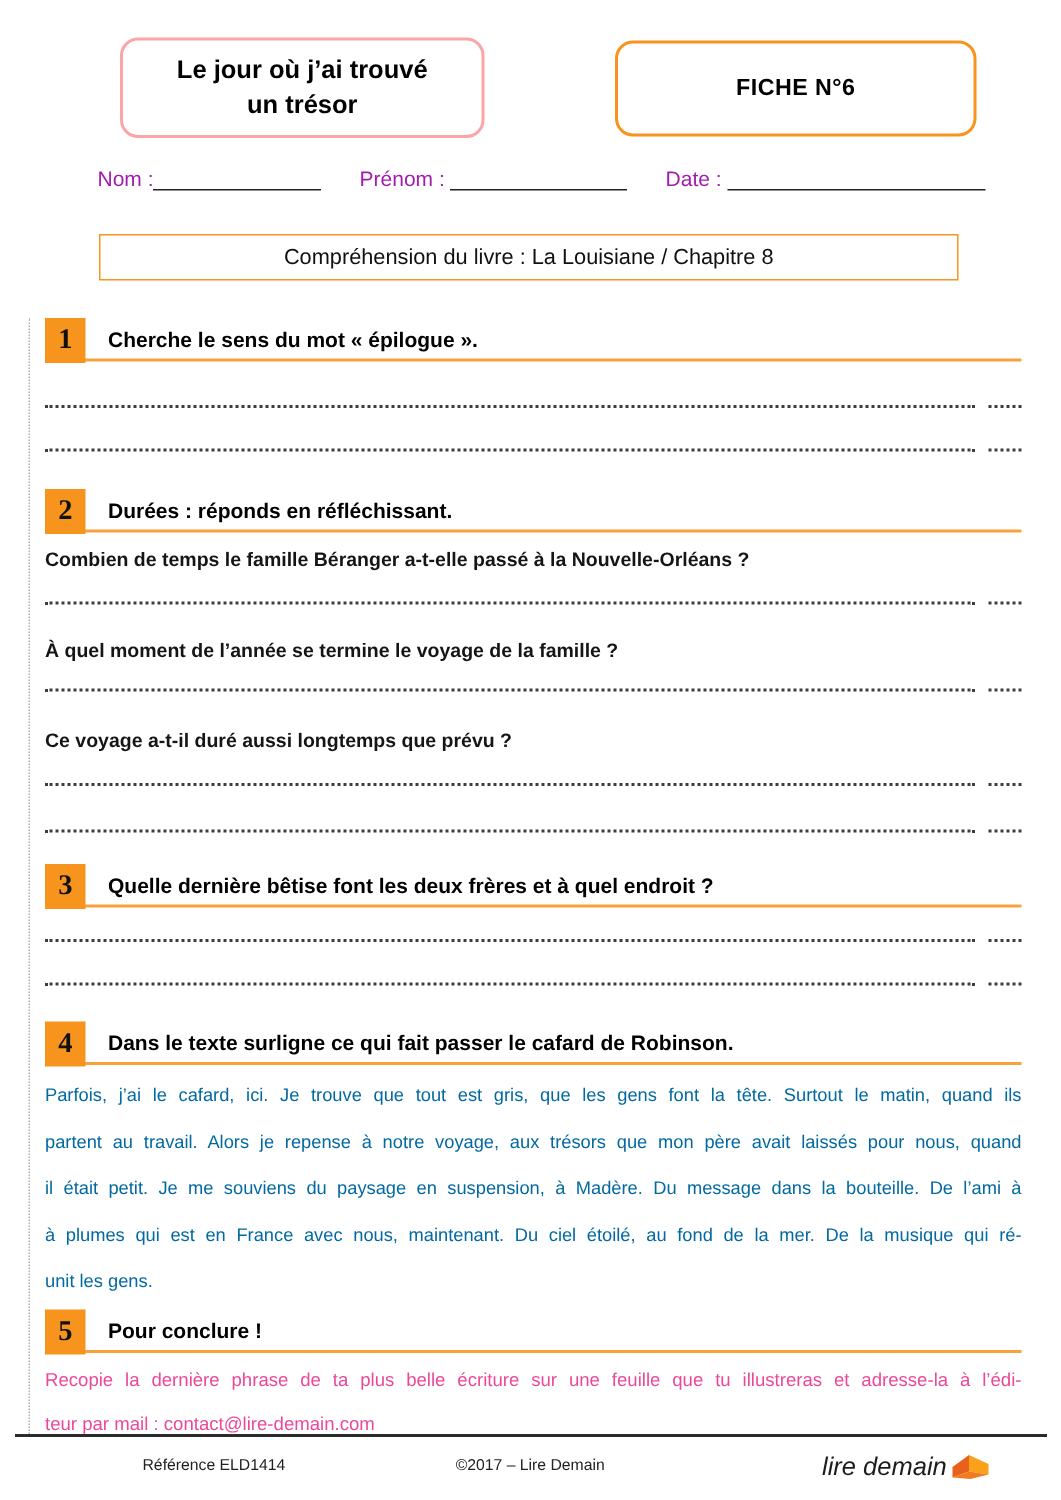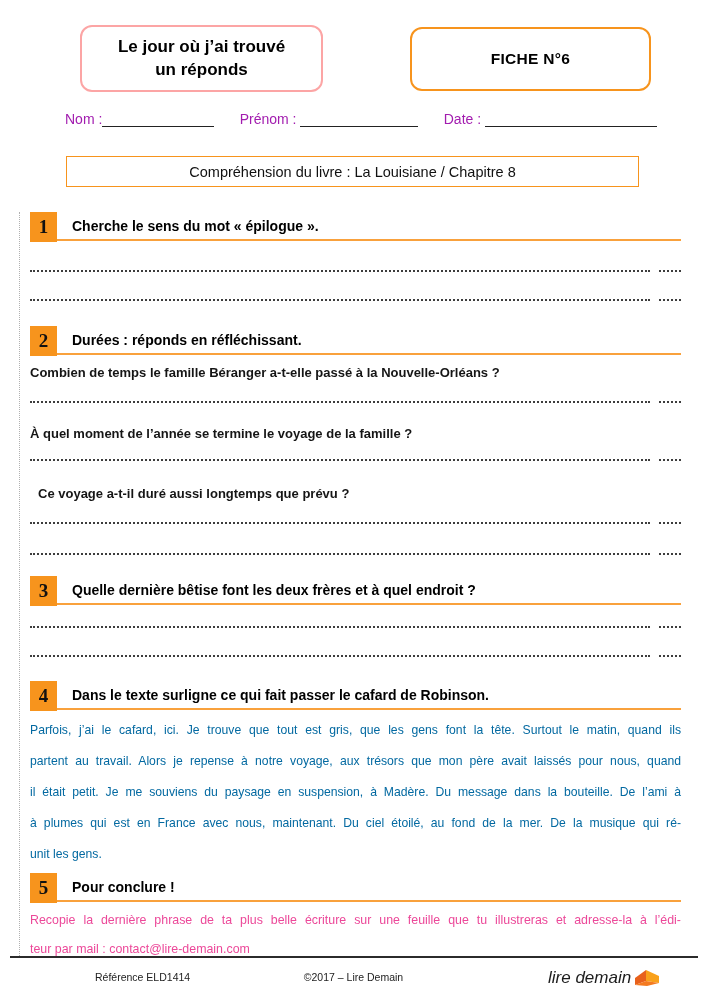--- a/index.html
+++ b/index.html
@@ -57,21 +57,21 @@
     font-size:19px; color:#111;
   }
   
   .dline { display:flex; height:2px; }
   .dline .main { flex:1; border-bottom:2px dotted #3d3d3d; }
   .dline .sep  { width:9px; }
   .dline .tail { width:22px; border-bottom:2px dotted #3d3d3d; }
   .mt29 { margin-top:29px; } .mt27 { margin-top:27px; } .mt21 { margin-top:21px; }
   .mt20 { margin-top:20px; } .mt17 { margin-top:17px; }
   .subq { font-size:13px; line-height:17px; color:#151515;font-weight:bold; }
-  .subq.s1 { margin-top:9px; } .subq.s2 { margin-top:22px; } .subq.s3 { margin-top:24px;margin-left:8px; }
+  .subq.s1 { margin-top:9px; } .subq.s2 { margin-top:22px; } .subq.s3 { margin-top:24px; }
   
   .para { margin-top:5px; }
   .pline {
     font-size:12.2px; line-height:31px; height:31px; white-space:nowrap;
     text-align:justify; text-align-last:justify; color:#0369a1;
   }
   .pline.short { text-align-last:left; }
   
   .concl { margin-top:4px; }
   .cline {
@@ -89,21 +89,21 @@
   }
   .footer-logo svg { margin-left:2px; margin-top:6px; }
 </style>
 </head>
 <body>
 
 <div class="page">
 
   <div class="title-box">
     <div>Le jour où j’ai trouvé</div>
-    <div>un réponds</div>
+    <div>un trésor</div>
   </div>
   <div class="fiche-box">
     <span>FICHE N°6</span>
   </div>
 
   <div class="identity-row">
     <div class="id-group">
       <span class="id-label">Nom :</span>
       <span class="id-line w1"></span>
     </div>

